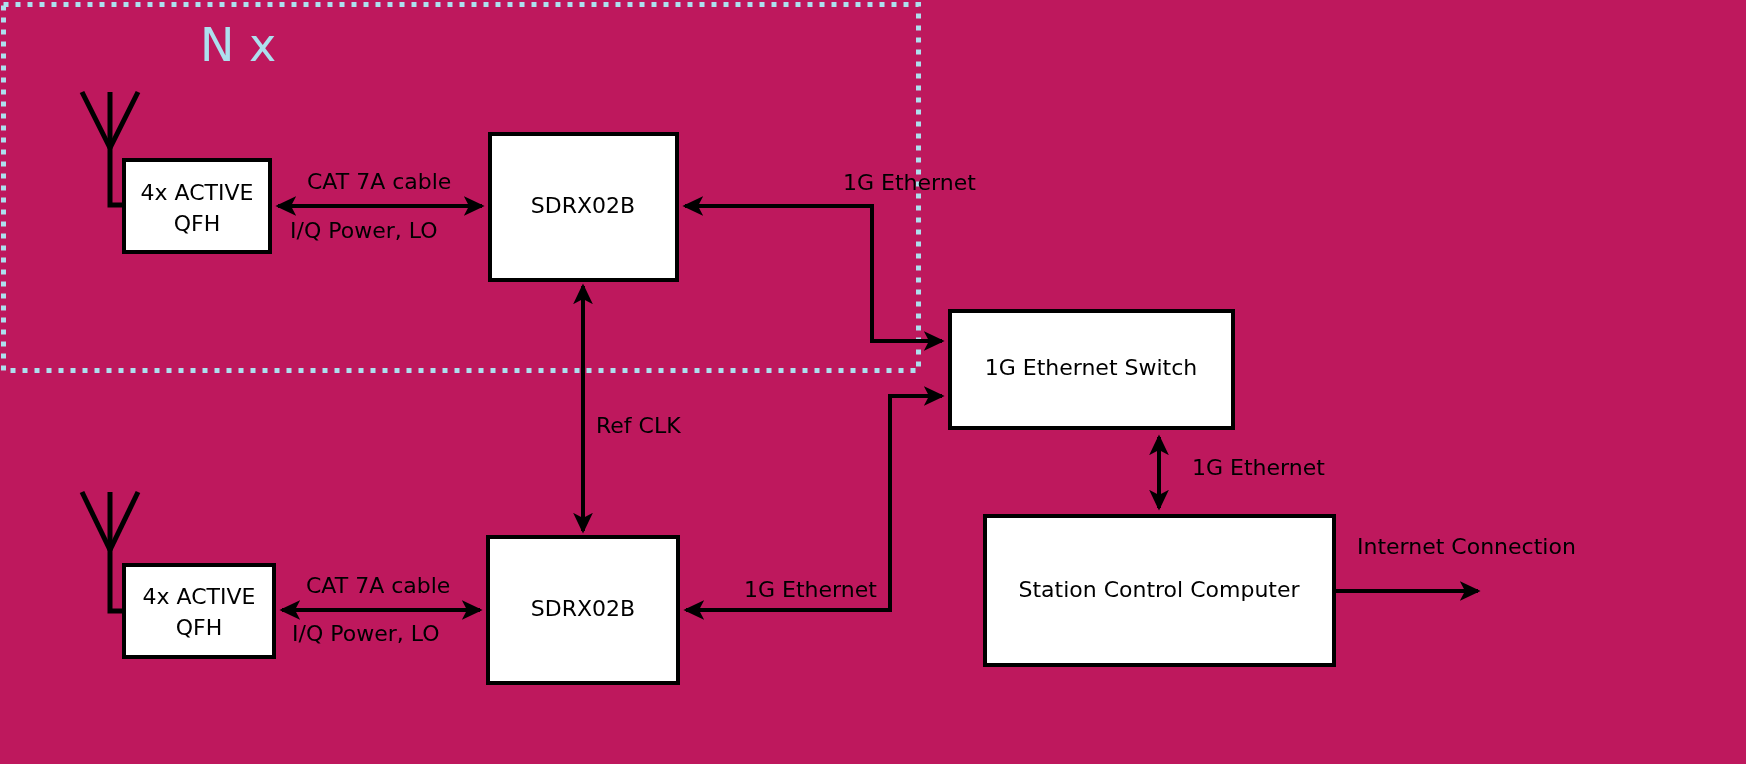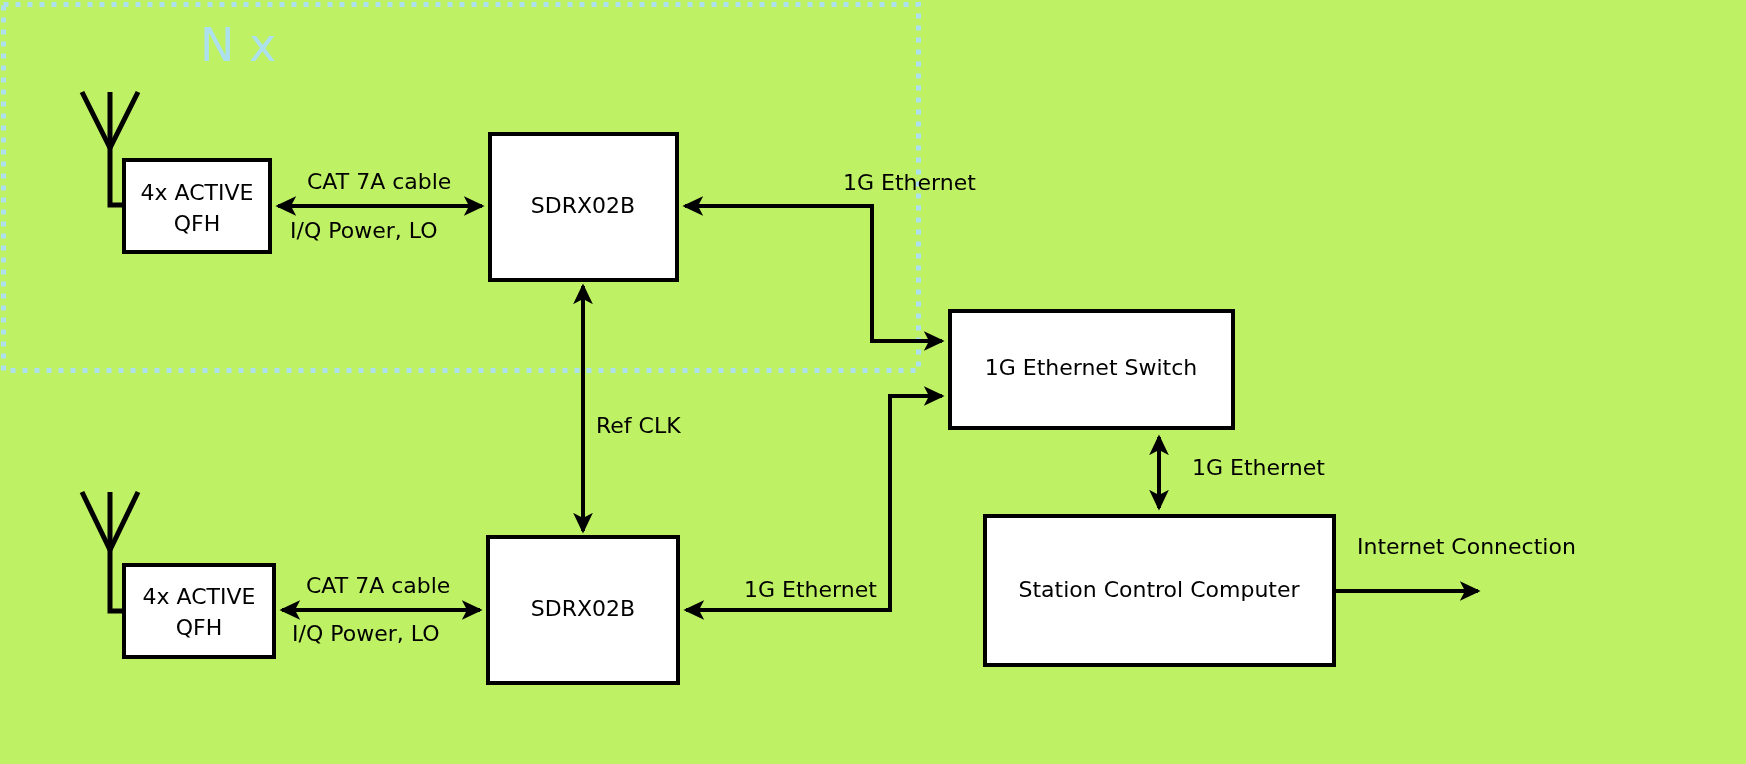--- a/index.html
+++ b/index.html
@@ -8,21 +8,21 @@
     padding: 0;
     background: #ffffff;
   }
   body {
     font-family: "DejaVu Sans", "Liberation Sans", sans-serif;
   }
   #stage {
     position: relative;
     width: 1746px;
     height: 764px;
-    background: #bef264;
+    background: #be185d;
     overflow: hidden;
   }
   svg#diagram {
     position: absolute;
     left: 0;
     top: 0;
     width: 1746px;
     height: 764px;
     display: block;
   }

